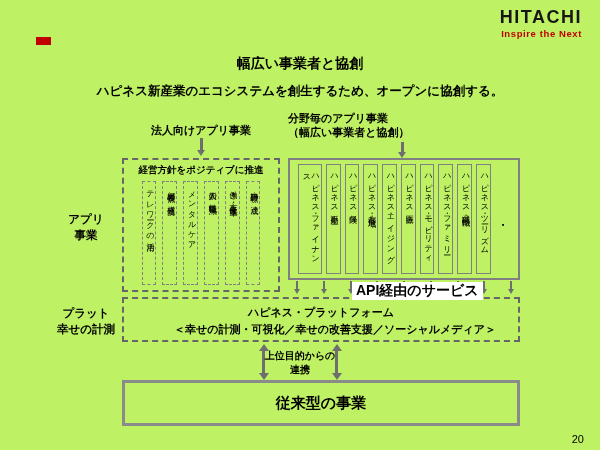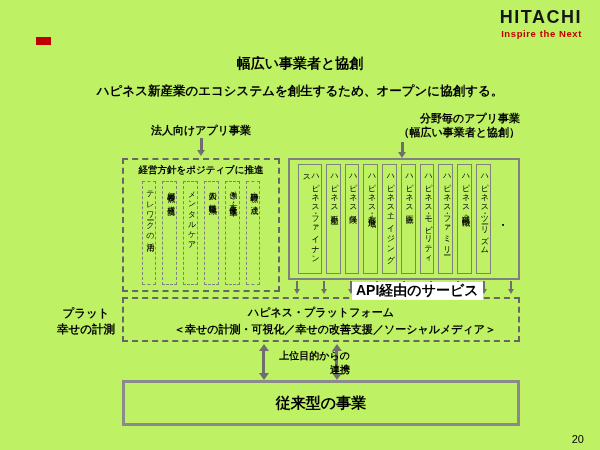--- a/index.html
+++ b/index.html
@@ -17,21 +17,21 @@
   
   .logo{position:absolute;top:8px;right:18px;text-align:right;}
   .logo-word{font-size:18px;font-weight:bold;letter-spacing:1.5px;color:#161616;line-height:1;}
   .logo-tagline{font-size:9.5px;color:var(--accent-red);letter-spacing:0.6px;margin-top:2px;font-weight:bold;}
   .accent-rect{position:absolute;left:36px;top:37px;width:15px;height:8px;background:var(--accent-red);}
   
   .title{position:absolute;top:55px;left:0;width:100%;text-align:center;font-size:14px;font-weight:bold;}
   .subtitle{position:absolute;top:83px;left:0;width:100%;text-align:center;font-size:12.5px;font-weight:bold;}
   
   .col-header-left{position:absolute;top:123px;left:122px;width:158px;text-align:center;font-size:11px;font-weight:bold;}
-  .col-header-right{position:absolute;top:111px;left:288px;width:232px;text-align:right;font-size:11px;font-weight:bold;line-height:1.3;white-space:pre-line;}
+  .col-header-right{position:absolute;top:111px;left:288px;width:232px;text-align:left;font-size:11px;font-weight:bold;line-height:1.3;white-space:pre-line;}
   
   .side-label{position:absolute;left:56px;width:60px;text-align:center;font-size:11.5px;font-weight:bold;line-height:1.35;white-space:pre-line;}
   .side-label.app{top:212px;}
   .side-label.platform{top:306px;}
   
   .down-arrow{position:absolute;width:2.5px;background:var(--arrow-gray);}
   .down-arrow::after{content:"";position:absolute;top:100%;left:50%;transform:translateX(-50%);
     border:4px solid transparent;border-top:6px solid var(--arrow-gray);}
   .hdr-arrow-left{left:200px;top:138px;height:12px;}
   .hdr-arrow-right{left:401px;top:142px;height:10px;}
@@ -59,21 +59,21 @@
   .vitem{writing-mode:vertical-rl;text-orientation:upright;font-size:8px;letter-spacing:1px;
     padding:3px 2px;text-align:left;line-height:1.1;}
   .dashed-item{border:1px dashed #808080;height:104px;}
   .solid-item{border:1px solid var(--border-gray);height:110px;}
   .dots{writing-mode:vertical-rl;text-orientation:upright;font-size:9px;font-weight:bold;padding:0 1px;}
   
   .platform-box{position:absolute;left:122px;top:297px;width:398px;height:45px;border:2px dashed #666;text-align:center;}
   .platform-title{font-size:11px;font-weight:bold;margin-top:6px;}
   .platform-sub{font-size:11px;font-weight:bold;margin-top:2px;margin-left:28px;}
   
-  .link-label{position:absolute;left:250px;top:349px;width:100px;text-align:right;
+  .link-label{position:absolute;left:250px;top:349px;width:100px;text-align:center;
     font-size:10px;font-weight:bold;line-height:1.4;white-space:pre-line;z-index:2;}
   
   .bottom-box{position:absolute;left:122px;top:380px;width:398px;height:46px;border:3px solid #8a8a8a;
     display:flex;align-items:center;justify-content:center;font-size:15px;font-weight:bold;}
   
   .copyright{position:absolute;right:46px;bottom:8px;font-size:7.5px;color:#555;}
   .page-num{position:absolute;right:16px;bottom:5px;font-size:11px;color:#000;}
 </style>
 </head>
 <body>
@@ -88,20 +88,22 @@
 
   <div class="title">幅広い事業者と協創</div>
   <div class="subtitle">ハピネス新産業のエコシステムを創生するため、オープンに協創する。</div>
 
   <div class="col-header-left">法人向けアプリ事業</div>
   <div class="col-header-right">分野毎のアプリ事業
 （幅広い事業者と協創）</div>
   <div class="down-arrow hdr-arrow-left"></div>
   <div class="down-arrow hdr-arrow-right"></div>
 
+  <div class="side-label app">アプリ
+事業</div>
   <div class="side-label platform">プラット
 幸せの計測</div>
 
   <div class="left-box">
     <div class="left-box-title">経営方針をポジティブに推進</div>
     <div class="corporate-items" id="corporate-items">
         <div class="vitem dashed-item">テレワークの活用</div>
         <div class="vitem dashed-item">顧客視点の横連携</div>
         <div class="vitem dashed-item">メンタルケア</div>
         <div class="vitem dashed-item">新人の離職低減</div>

